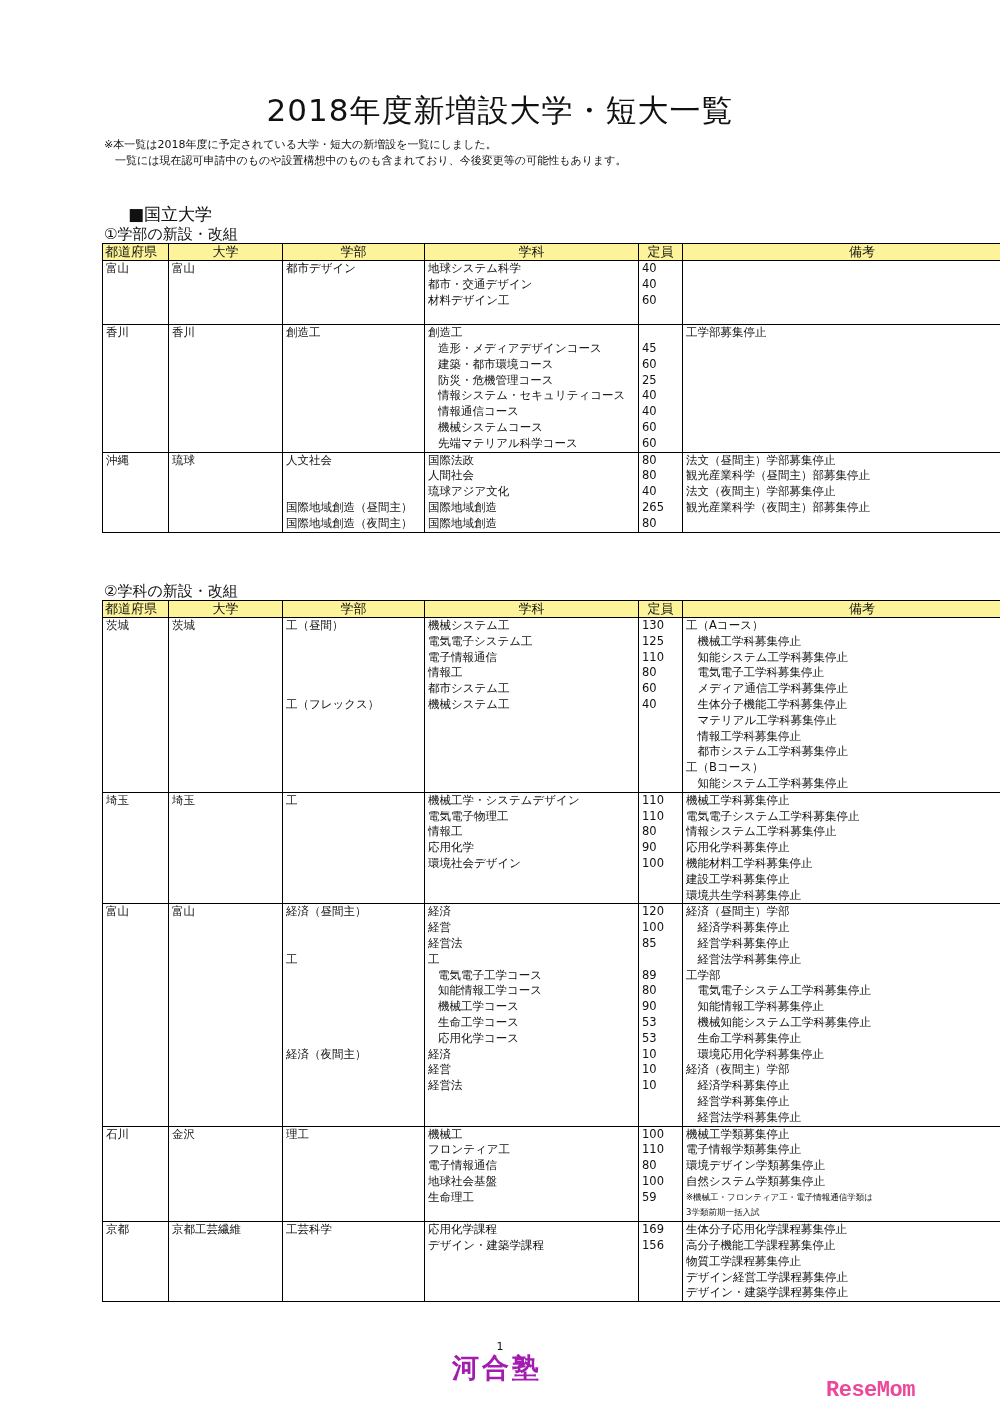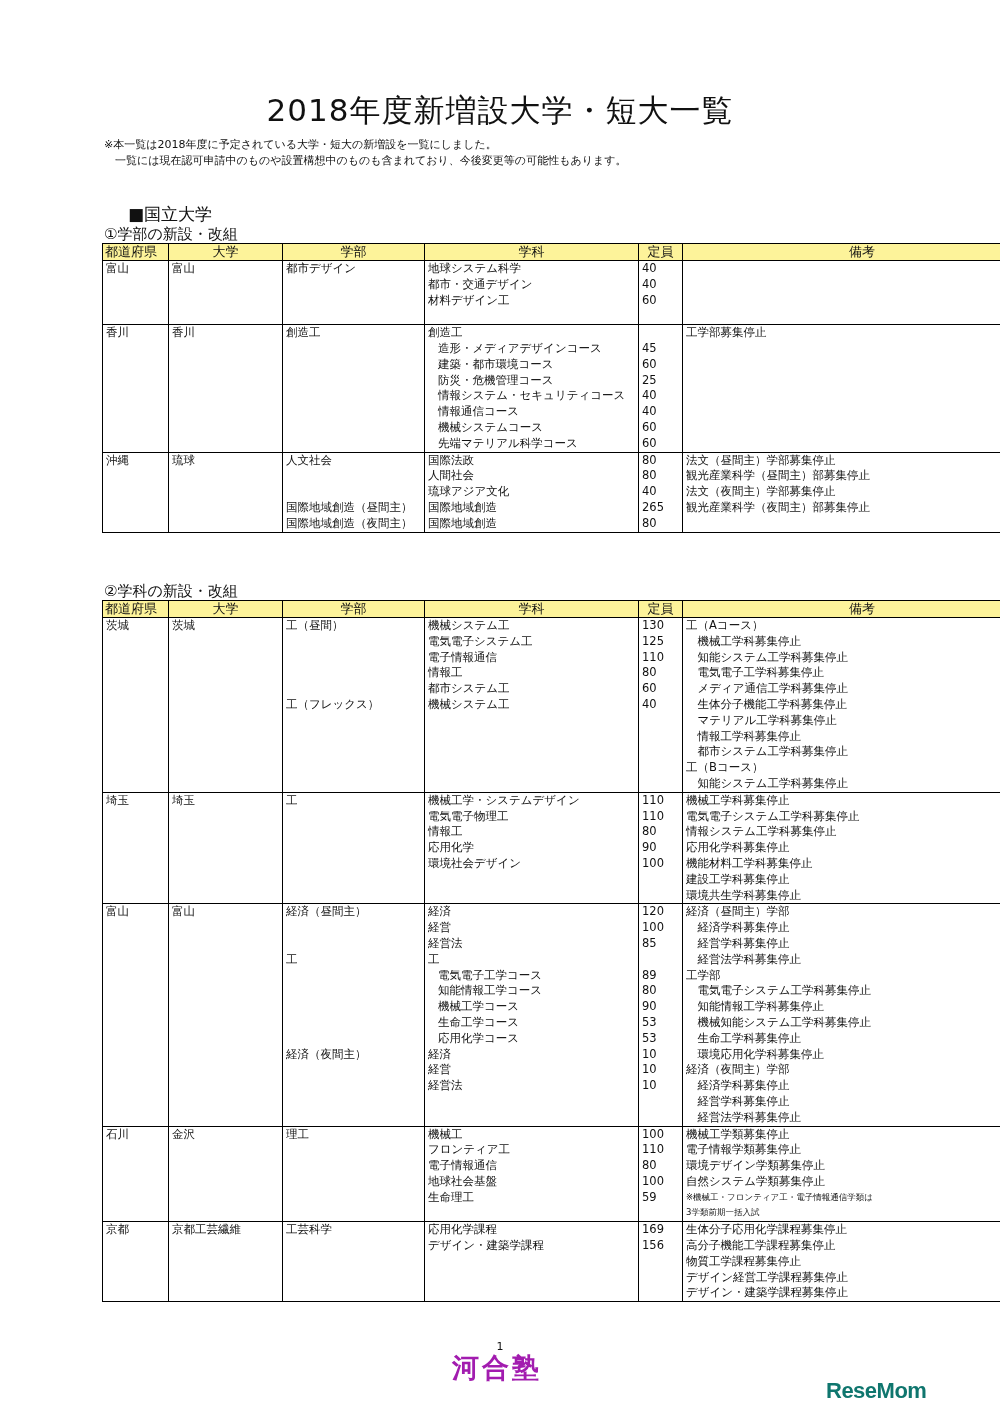--- a/index.html
+++ b/index.html
@@ -22,21 +22,21 @@
   table.grid tr.last td { border-bottom:1.5px solid #000; }
   .ln { white-space:nowrap; height:15.8px; overflow:visible; }
   .num { }
   .ind { padding-left:10px; }
   .small { font-size:8.5px; }
   .page-no { position:absolute; top:1340px; left:0; width:1000px; text-align:center;
              font-size:11px; }
   .logo { position:absolute; top:1350px; left:452px; font-size:27px; font-weight:bold;
           color:#a21caf; letter-spacing:3px; }
   .wm { position:absolute; top:1378px; left:826px; font-size:22px; font-weight:bold;
-        color:#0f766e; font-family:Liberation Sans, sans-serif; letter-spacing:-0.5px;text-align:center; }
+        color:#ec4899; font-family:Liberation Mono, monospace; letter-spacing:-0.5px;text-align:center; }
 </style>
 </head>
 <body>
 
 <div class="title">2018年度新増設大学・短大一覧</div>
 
 <div class="notes">
   <div>※本一覧は2018年度に予定されている大学・短大の新増設を一覧にしました。</div>
   <div>　一覧には現在認可申請中のものや設置構想中のものも含まれており、今後変更等の可能性もあります。</div>
 </div>

